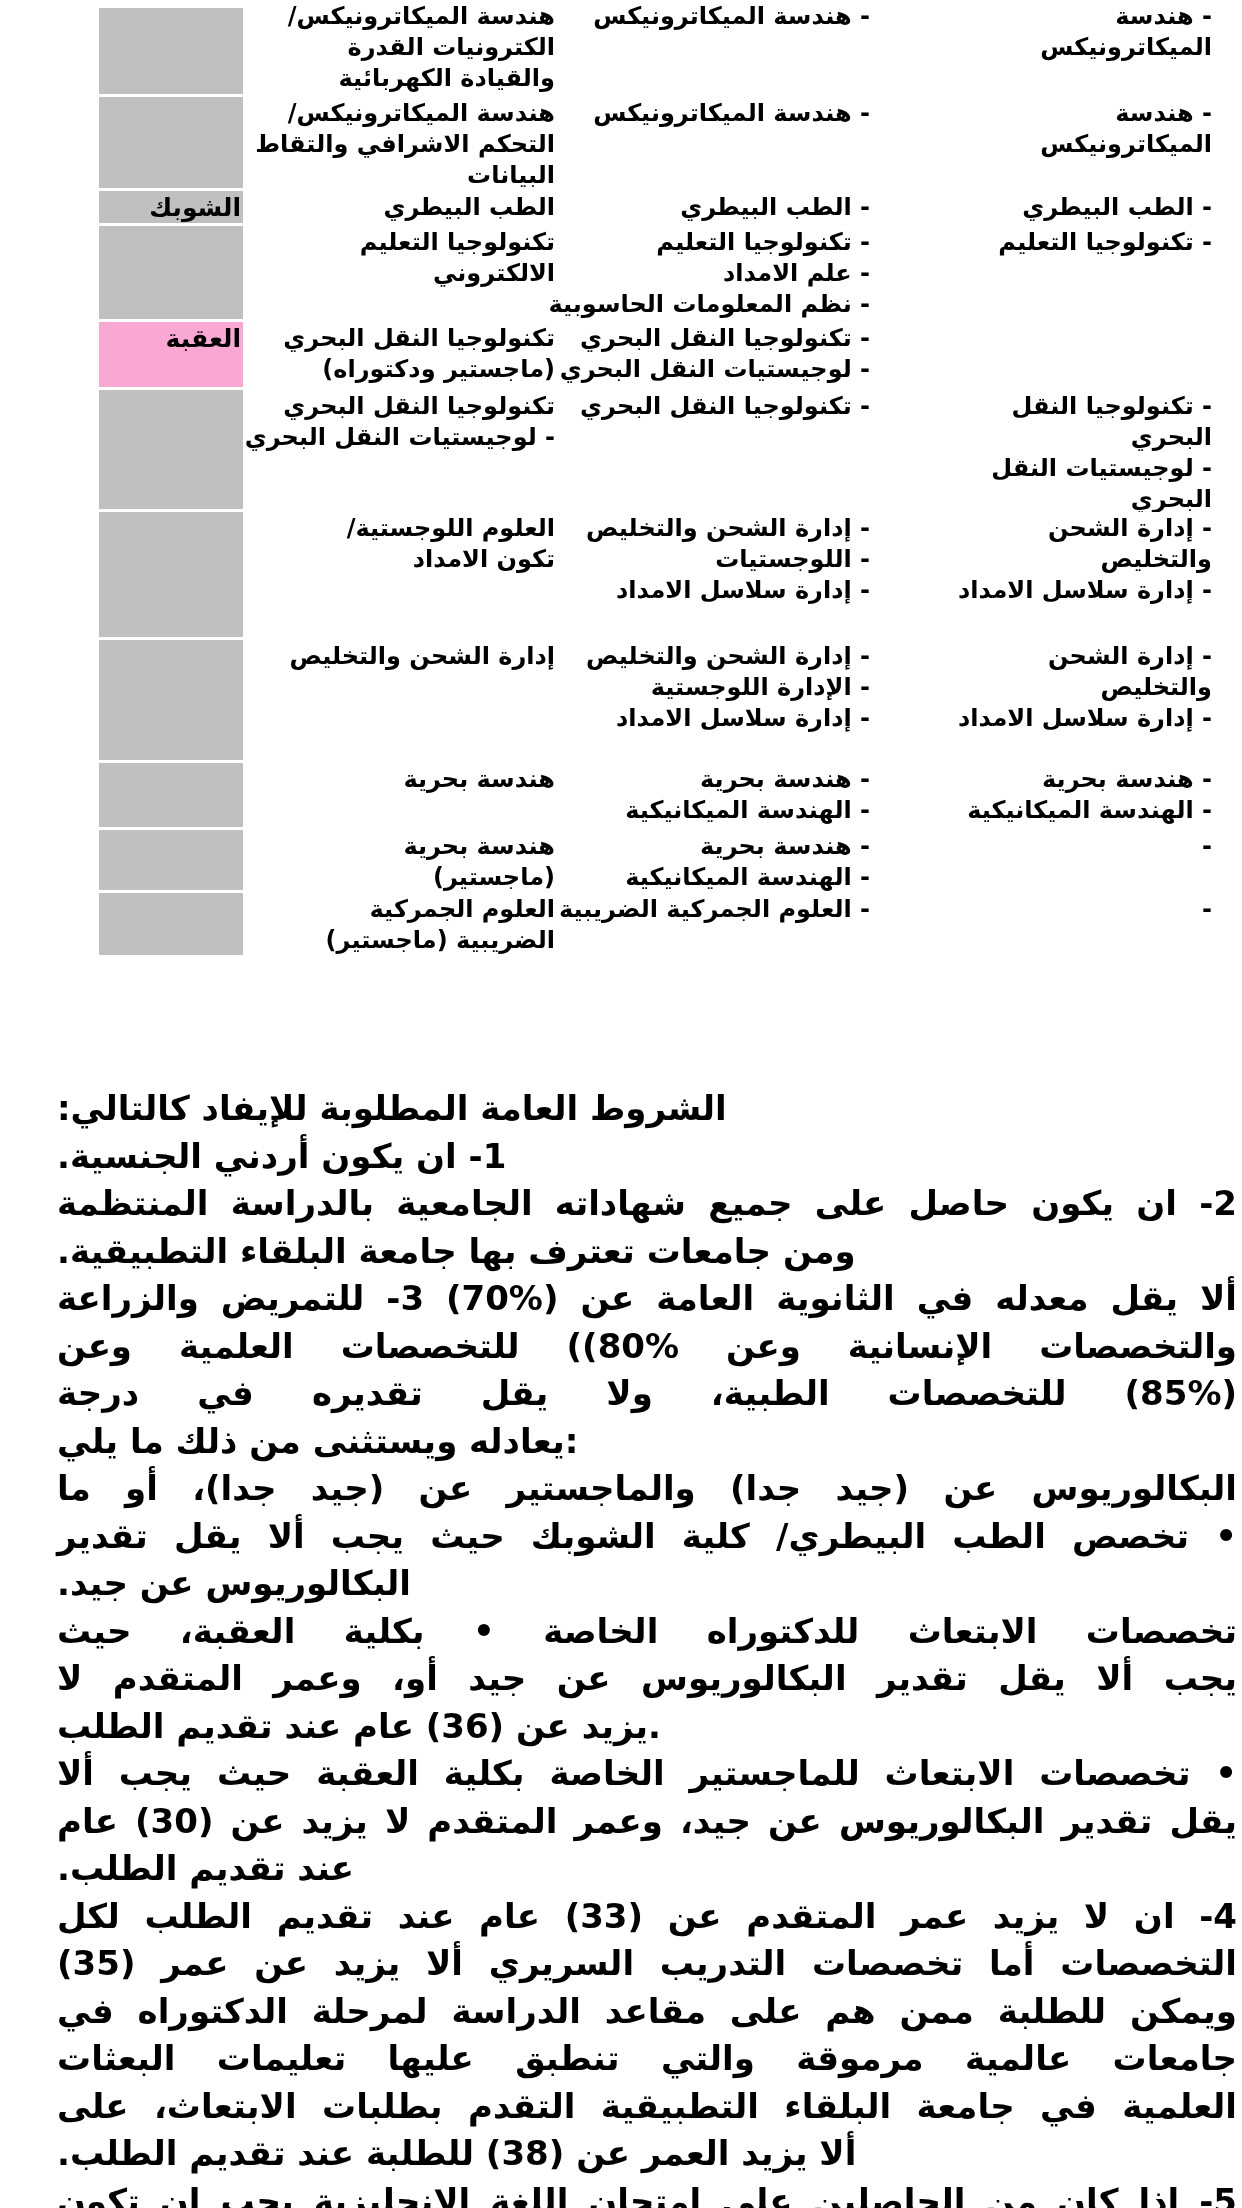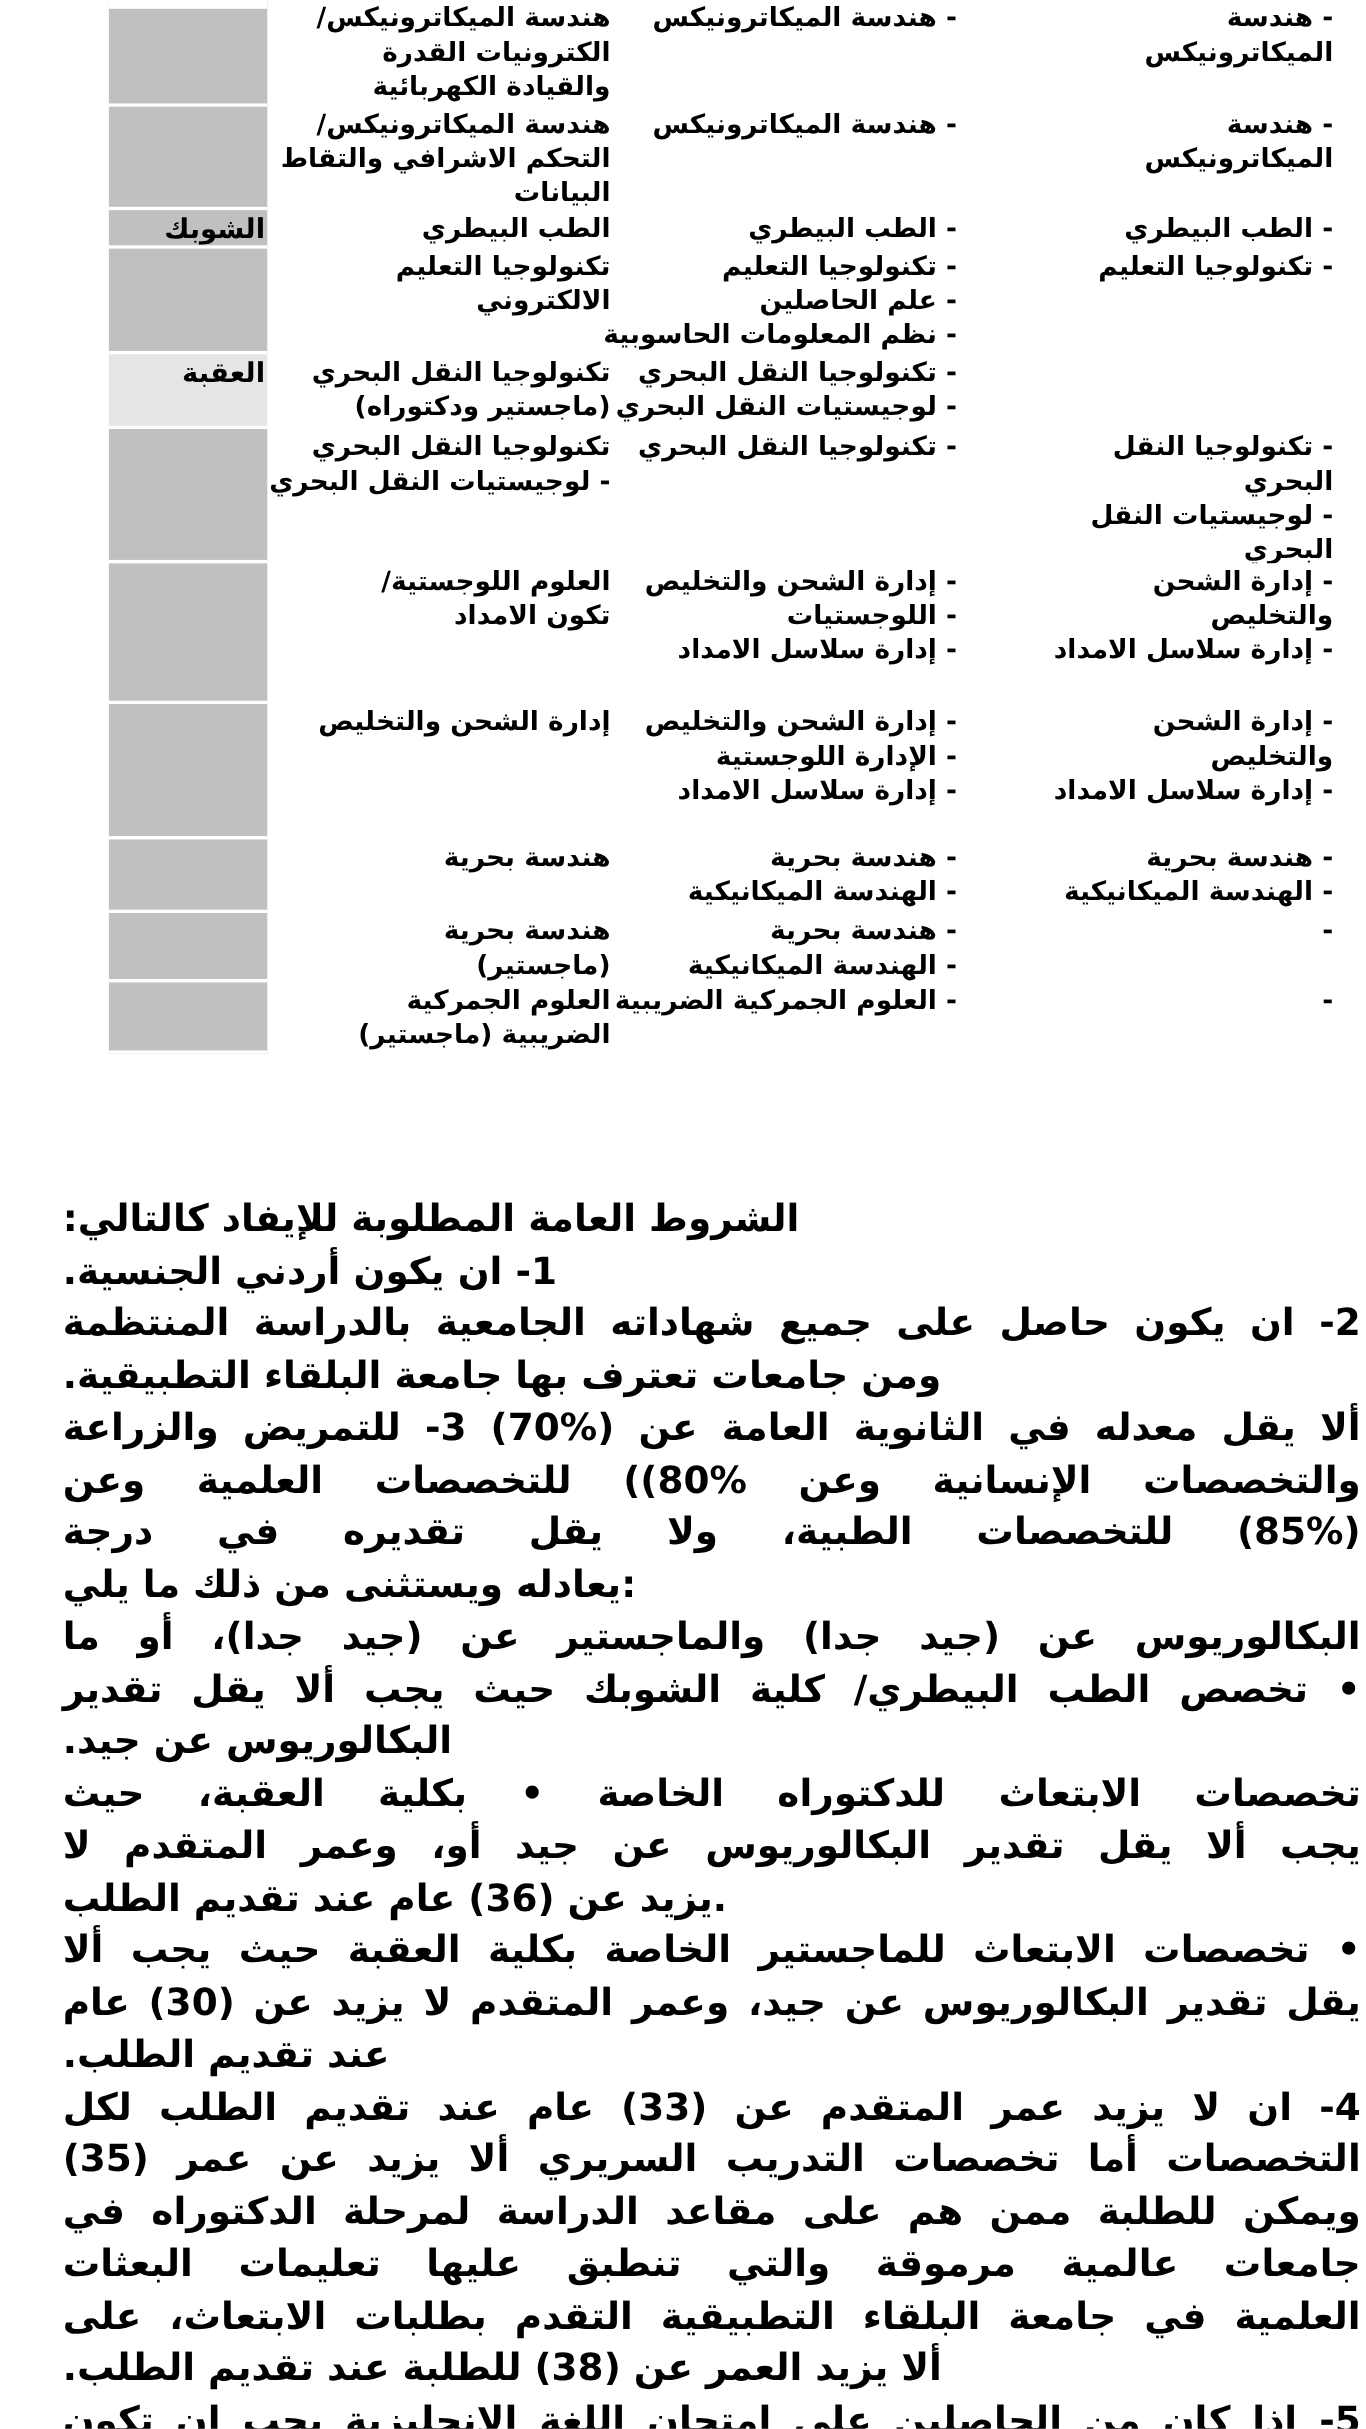--- a/index.html
+++ b/index.html
@@ -98,42 +98,42 @@
         <div class="locc" style="background: rgb(192, 192, 192);">
           <div class="locline">الشوبك</div>
         </div>
       </div>
       <div class="trow" style="height: 96px;">
         <div class="cell c1">
           <div class="cline">- تكنولوجيا التعليم</div>
         </div>
         <div class="cell c2">
           <div class="cline">- تكنولوجيا التعليم</div>
-          <div class="cline">- علم الحاصلين</div>
+          <div class="cline">- علم الامداد</div>
           <div class="cline">- نظم المعلومات الحاسوبية</div>
         </div>
         <div class="cell c3">
           <div class="cline">تكنولوجيا التعليم</div>
           <div class="cline">الالكتروني</div>
         </div>
         <div class="locc" style="background: rgb(192, 192, 192);">
           <div class="locline"></div>
         </div>
       </div>
       <div class="trow" style="height: 68px;">
         <div class="cell c1"></div>
         <div class="cell c2">
           <div class="cline">- تكنولوجيا النقل البحري</div>
           <div class="cline">- لوجيستيات النقل البحري</div>
         </div>
         <div class="cell c3">
           <div class="cline">تكنولوجيا النقل البحري</div>
           <div class="cline">(ماجستير ودكتوراه)</div>
         </div>
-        <div class="locc" style="background: #e5e5e5;">
+        <div class="locc" style="background: #f9a8d4;">
           <div class="locline">العقبة</div>
         </div>
       </div>
       <div class="trow" style="height: 122px;">
         <div class="cell c1">
           <div class="cline">- تكنولوجيا النقل</div>
           <div class="cline">البحري</div>
           <div class="cline">- لوجيستيات النقل</div>
           <div class="cline">البحري</div>
         </div>

